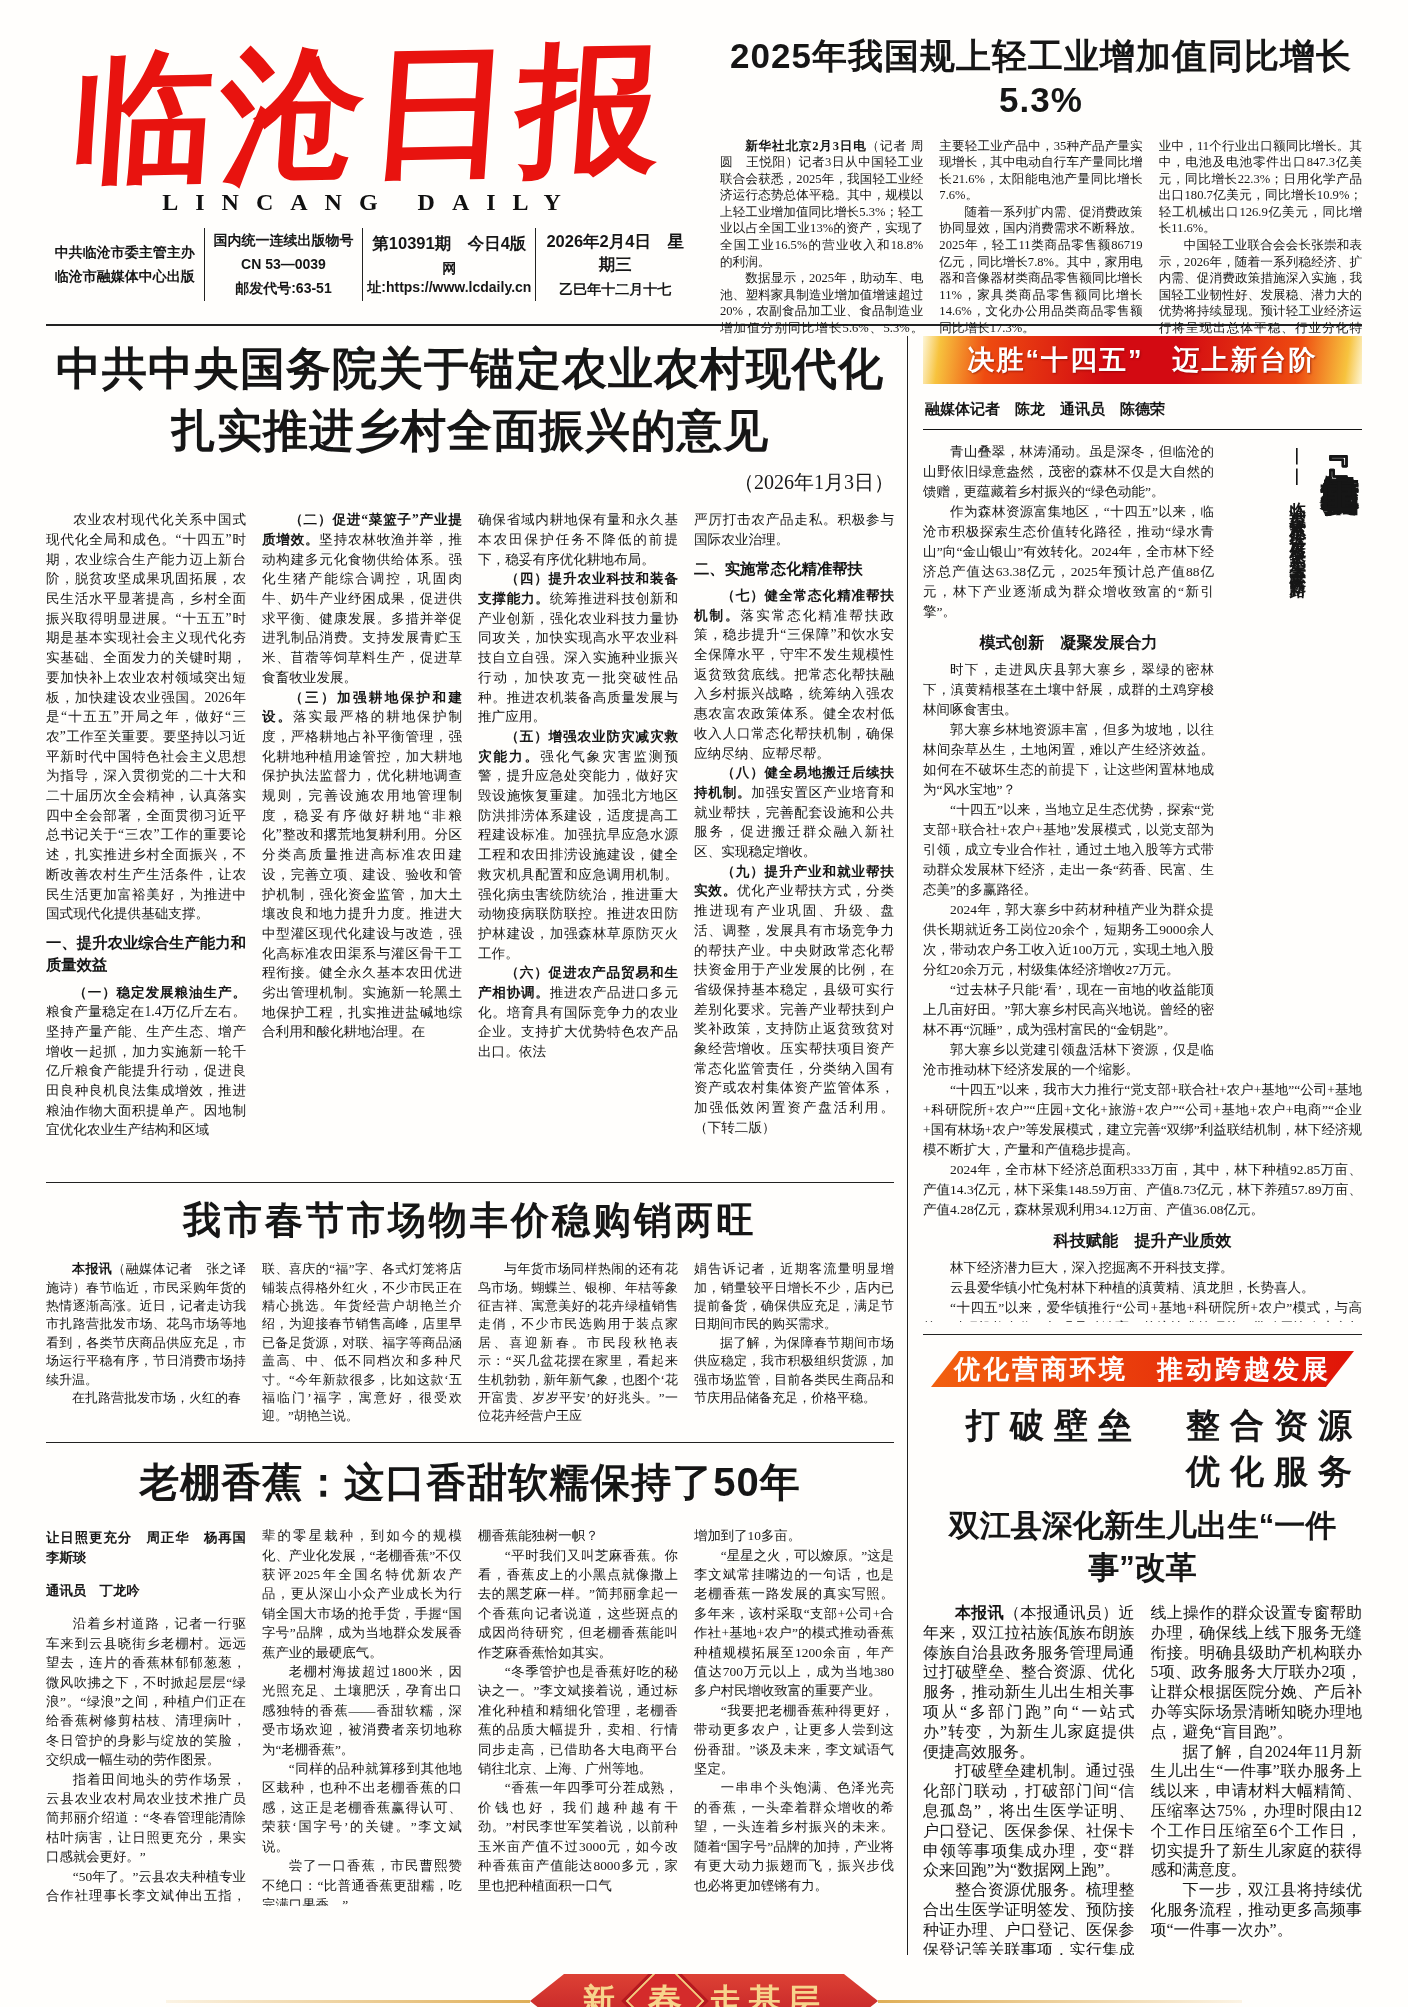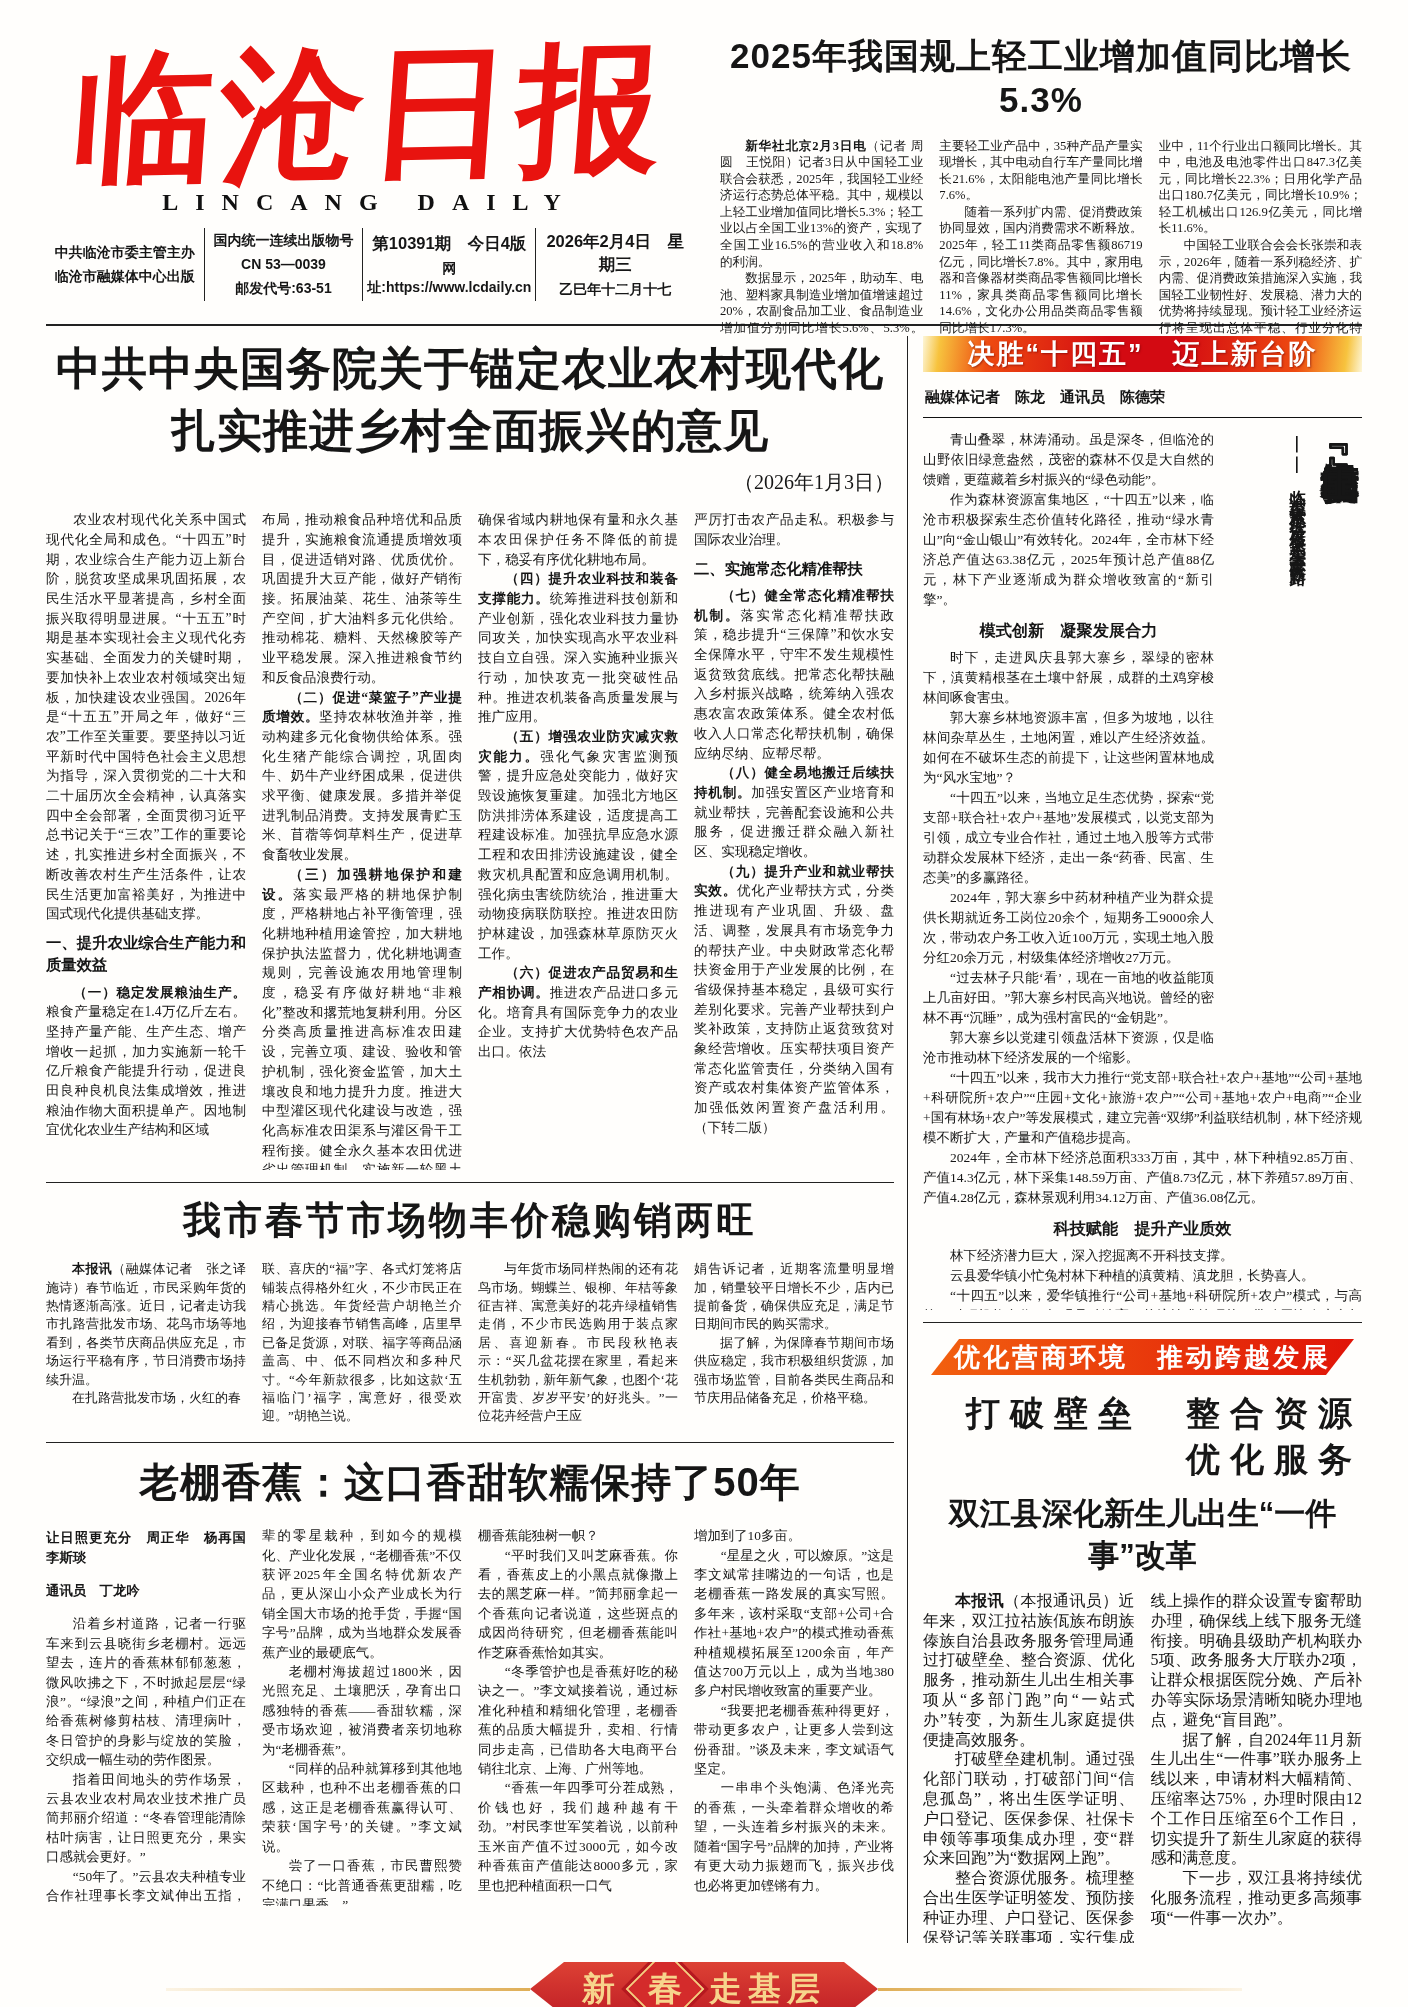--- a/index.html
+++ b/index.html
@@ -48,21 +48,21 @@
   .hr-l{border:none;border-top:1px solid #222;margin:12px 0;}
   
   .spring-h{font-family:"Liberation Sans",sans-serif;font-weight:900;font-size:38px;
             text-align:center;letter-spacing:3px;margin:6px 0 14px;}
   .spring-cols .col{height:170px;font-size:13px;line-height:18.4px;}
   
   .banana-h{font-family:"Liberation Sans",sans-serif;font-weight:900;font-size:40px;
             text-align:center;letter-spacing:1px;margin:8px 0 16px;}
   .banana-cols .col{height:380px;font-size:13.4px;line-height:19.4px;}
   
-  .sh-banner{height:36px;flex:none;display:flex;align-items:center;justify-content:center;color:#fff;
+  .sh-banner{height:48px;flex:none;display:flex;align-items:center;justify-content:center;color:#fff;
              font-family:"Liberation Sans",sans-serif;font-weight:900;font-size:27px;letter-spacing:2px;
              background:linear-gradient(97deg,#fdf6d8 0%,#f7c33e 4%,#ee4a10 15%,#d30a12 42%,#d30a12 58%,#ee4a10 85%,#f7c33e 96%,#fdf6d8 100%);
              text-shadow:1px 1px 2px rgba(110,0,0,.55);margin-bottom:14px;}
   .sh-byline{font-family:"Liberation Sans",sans-serif;font-weight:700;font-size:15px;
              border-bottom:1.5px solid #111;padding:2px 2px 10px;margin-bottom:12px;}
   .rt-body{height:880px;overflow:hidden;font-size:13.5px;line-height:20px;text-align:justify;}
   .vert-wrap{float:right;width:132px;height:600px;margin:2px 0 12px 16px;display:flex;justify-content:flex-end;}
   .vsub{writing-mode:vertical-rl;font-family:"Liberation Sans",sans-serif;font-weight:700;
         font-size:16.5px;letter-spacing:4px;margin-right:10px;padding-top:4px;}
   .vmain{writing-mode:vertical-rl;font-family:"Liberation Sans","DejaVu Sans",sans-serif;
@@ -148,21 +148,20 @@
         <h1 class="main-h1">中共中央国务院关于锚定农业农村现代化</h1>
         <h1 class="main-h1">扎实推进乡村全面振兴的意见</h1>
         <div class="main-date">（2026年1月3日）</div>
         <div class="cols main-cols">
           <div class="col">
               <p class="t-p">农业农村现代化关系中国式现代化全局和成色。“十四五”时期，农业综合生产能力迈上新台阶，脱贫攻坚成果巩固拓展，农民生活水平显著提高，乡村全面振兴取得明显进展。“十五五”时期是基本实现社会主义现代化夯实基础、全面发力的关键时期，要加快补上农业农村领域突出短板，加快建设农业强国。2026年是“十五五”开局之年，做好“三农”工作至关重要。要坚持以习近平新时代中国特色社会主义思想为指导，深入贯彻党的二十大和二十届历次全会精神，认真落实四中全会部署，全面贯彻习近平总书记关于“三农”工作的重要论述，扎实推进乡村全面振兴，不断改善农村生产生活条件，让农民生活更加富裕美好，为推进中国式现代化提供基础支撑。</p>
               <p class="t-sec">一、提升农业综合生产能力和质量效益</p>
               <p class="t-p"><b class="ph">（一）稳定发展粮油生产。</b>粮食产量稳定在1.4万亿斤左右。坚持产量产能、生产生态、增产增收一起抓，加力实施新一轮千亿斤粮食产能提升行动，促进良田良种良机良法集成增效，推进粮油作物大面积提单产。因地制宜优化农业生产结构和区域</p>
             </div>
           <div class="col">
-              <p class="t-cont">布局，推动粮食品种培优和品质提升，实施粮食流通提质增效项目，促进适销对路、优质优价。巩固提升大豆产能，做好产销衔接。拓展油菜、花生、油茶等生产空间，扩大油料多元化供给。推动棉花、糖料、天然橡胶等产业平稳发展。深入推进粮食节约和反食品浪费行动。</p>
               <p class="t-p"><b class="ph">（二）促进“菜篮子”产业提质增效。</b>坚持农林牧渔并举，推动构建多元化食物供给体系。强化生猪产能综合调控，巩固肉牛、奶牛产业纾困成果，促进供求平衡、健康发展。多措并举促进乳制品消费。支持发展青贮玉米、苜蓿等饲草料生产，促进草食畜牧业发展。</p>
               <p class="t-p"><b class="ph">（三）加强耕地保护和建设。</b>落实最严格的耕地保护制度，严格耕地占补平衡管理，强化耕地种植用途管控，加大耕地保护执法监督力，优化耕地调查规则，完善设施农用地管理制度，稳妥有序做好耕地“非粮化”整改和撂荒地复耕利用。分区分类高质量推进高标准农田建设，完善立项、建设、验收和管护机制，强化资金监管，加大土壤改良和地力提升力度。推进大中型灌区现代化建设与改造，强化高标准农田渠系与灌区骨干工程衔接。健全永久基本农田优进劣出管理机制。实施新一轮黑土地保护工程，扎实推进盐碱地综合利用和酸化耕地治理。在</p>
             </div>
           <div class="col">
               <p class="t-cont">确保省域内耕地保有量和永久基本农田保护任务不降低的前提下，稳妥有序优化耕地布局。</p>
               <p class="t-p"><b class="ph">（四）提升农业科技和装备支撑能力。</b>统筹推进科技创新和产业创新，强化农业科技力量协同攻关，加快实现高水平农业科技自立自强。深入实施种业振兴行动，加快攻克一批突破性品种。推进农机装备高质量发展与推广应用。</p>
               <p class="t-p"><b class="ph">（五）增强农业防灾减灾救灾能力。</b>强化气象灾害监测预警，提升应急处突能力，做好灾毁设施恢复重建。加强北方地区防洪排涝体系建设，适度提高工程建设标准。加强抗旱应急水源工程和农田排涝设施建设，健全救灾机具配置和应急调用机制。强化病虫害统防统治，推进重大动物疫病联防联控。推进农田防护林建设，加强森林草原防灭火工作。</p>
               <p class="t-p"><b class="ph">（六）促进农产品贸易和生产相协调。</b>推进农产品进口多元化。培育具有国际竞争力的农业企业。支持扩大优势特色农产品出口。依法</p>
             </div>
           <div class="col">

